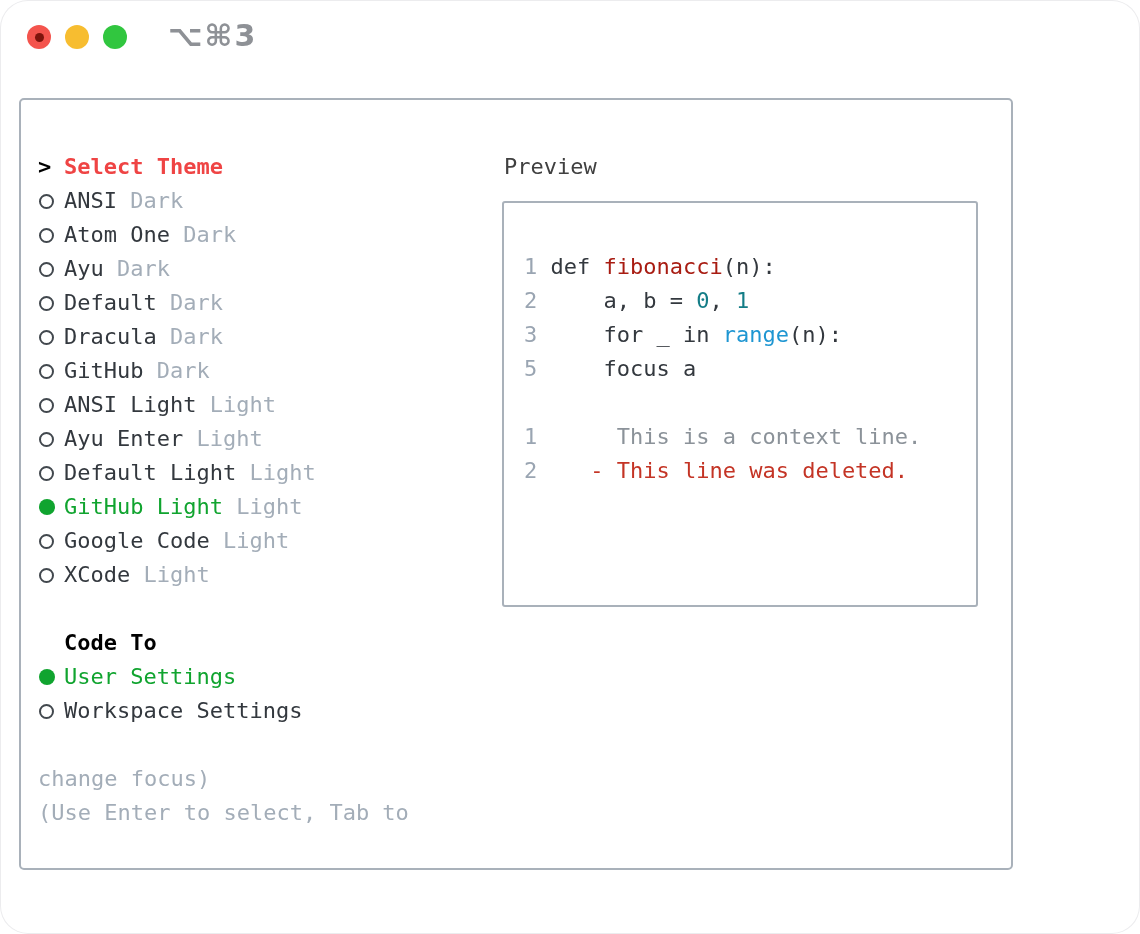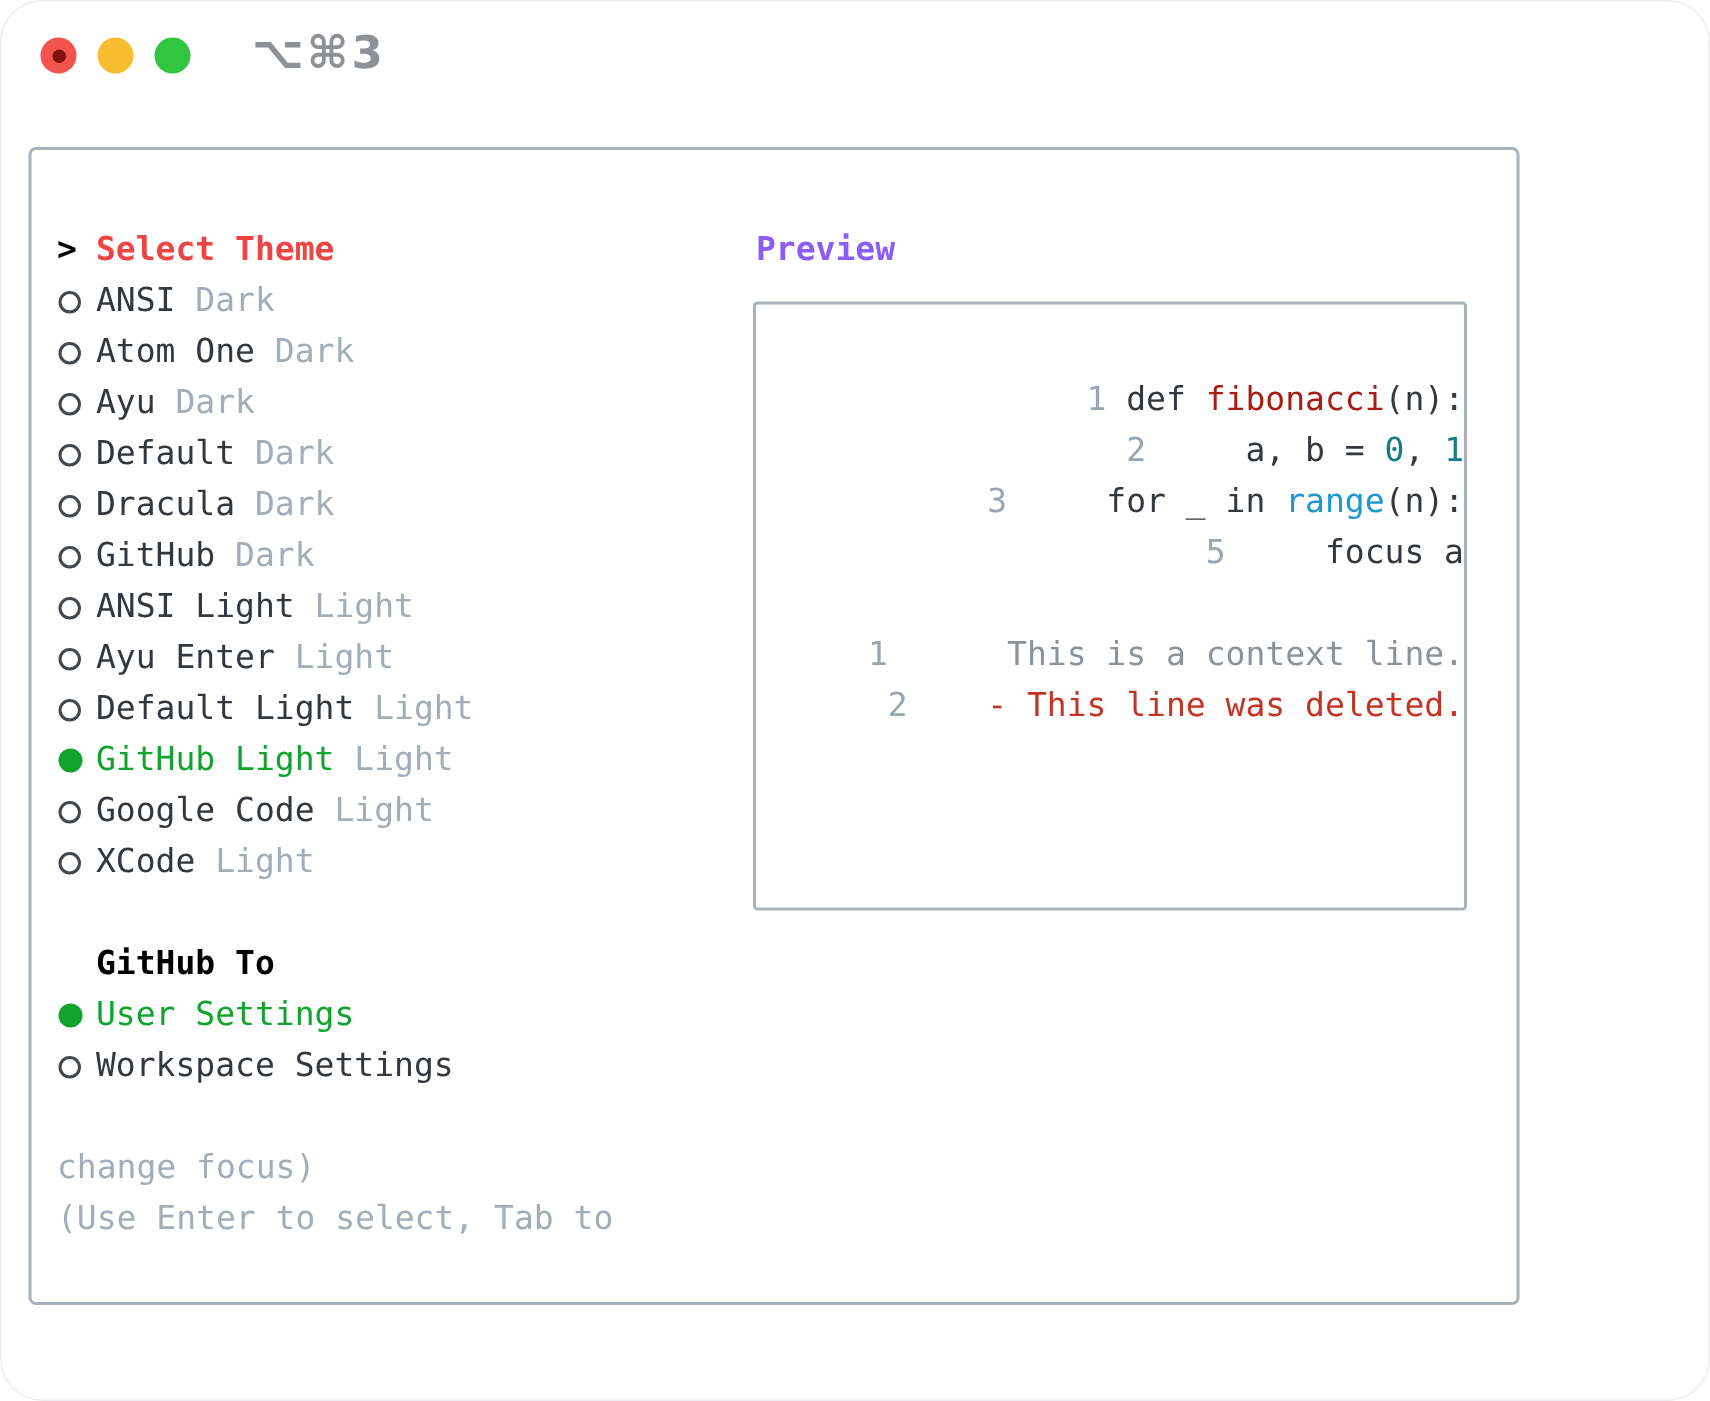--- a/index.html
+++ b/index.html
@@ -37,25 +37,25 @@
   .bullet{box-sizing:border-box;width:15px;height:15px;border:2.5px solid #42484e;border-radius:50%;margin-left:1px;}
   .bullet.sel{width:16px;height:16px;border:none;background:var(--green);}
   .theme-name{color:var(--fg);text-align:center;}
   .theme-name.sel{color:var(--green);}
   .variant{color:var(--muted);}
   .spacer{height:34px;}
   .apply-label{font-weight:bold;color:#000;margin-left:26px;}
   .hint{color:var(--muted);}
   
   .preview-col{position:absolute;left:481px;top:50px;}
-  .preview-title{height:34px;line-height:34px;font-size:22px;font-weight:bold;color:#8b5cf6;margin-left:2px;}
+  .preview-title{height:34px;line-height:34px;font-size:22px;font-weight:normal;color:#404040;margin-left:2px;}
   .preview-box{
     box-sizing:border-box;margin-top:17px;width:476px;height:406px;
     border:2px solid var(--border);border-radius:3px;background:#fff;
-    padding:47px 0 0 20px;overflow:hidden;text-align:right;
+    padding:47px 0 0 20px;overflow:hidden;
   }
   .cl{height:34px;line-height:34px;white-space:pre;font-size:22px;}
   .ln{display:inline-block;width:2ch;color:var(--num);}
   .c-fg{color:var(--fg);}
   .c-red{color:var(--red);}
   .c-teal{color:var(--teal);}
   .c-blue{color:var(--blue);}
   .c-ctx{color:var(--ctx);}
   .c-del{color:var(--del);}
   .c-add{color:var(--add);}
@@ -93,21 +93,21 @@
           <div class="row"><span class="marker-cell"><span class="bullet"></span></span><span class="theme-name">Ayu Enter</span><span class="variant"> Light</span></div>
           <div class="row"><span class="marker-cell"><span class="bullet"></span></span><span class="theme-name">Default Light</span><span class="variant"> Light</span></div>
           <div class="row"><span class="marker-cell"><span class="bullet sel"></span></span><span class="theme-name sel">GitHub Light</span><span class="variant"> Light</span></div>
           <div class="row"><span class="marker-cell"><span class="bullet"></span></span><span class="theme-name">Google Code</span><span class="variant"> Light</span></div>
           <div class="row"><span class="marker-cell"><span class="bullet"></span></span><span class="theme-name">XCode</span><span class="variant"> Light</span></div>
         </div>
 
       <div class="spacer"></div>
 
       <div class="row">
-        <span class="apply-label">GitHub To</span>
+        <span class="apply-label">Code To</span>
       </div>
 
       <div id="apply-list">
           <div class="row"><span class="marker-cell"><span class="bullet sel"></span></span><span class="theme-name sel">User Settings</span></div>
           <div class="row"><span class="marker-cell"><span class="bullet"></span></span><span class="theme-name">Workspace Settings</span></div>
         </div>
 
       <div class="spacer"></div>
 
       <div id="hint-lines">

